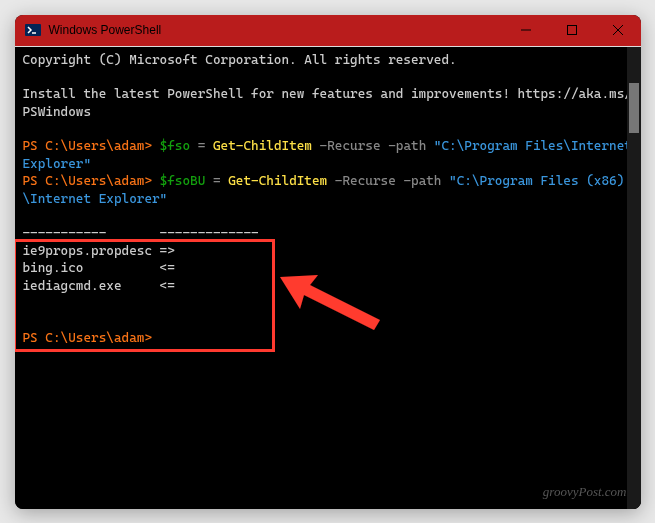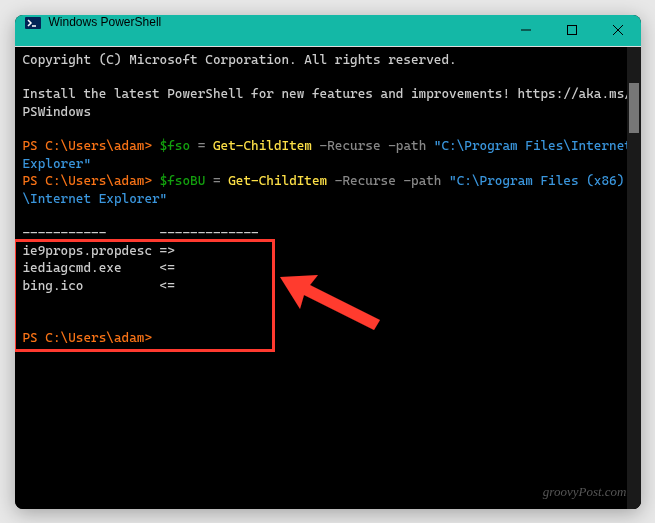--- a/index.html
+++ b/index.html
@@ -23,22 +23,23 @@
       background: #000;
       border-radius: 8px;
       overflow: hidden;
       box-shadow: 0 4px 20px rgba(0,0,0,0.3);
       display: flex;
       flex-direction: column;
       position: relative;
     }
     .titlebar {
       height: 32px;
-      background: #14b8a6;
+      background: #b91c1c;
       display: flex;
+      align-items: center;
       padding: 0 0 0 10px;
       border-bottom: 1px solid #ddd;
     }
     .titlebar-icon {
       width: 16px;
       height: 16px;
       margin-right: 8px;
       display: flex;
       align-items: center;
       justify-content: center;
@@ -161,22 +162,22 @@
     <div class="blank"></div>
 
     <div class="line"><span class="prompt">PS C:\Users\adam&gt;</span> <span class="cmd-green">$fso</span><span class="cmd-gray"> = </span><span class="cmd-yellow">Get-ChildItem</span><span class="cmd-gray"> -Recurse </span><span class="cmd-gray">-path </span><span class="cmd-cyan">"C:\Program Files\Internet Explorer"</span></div>
 
     <div class="line"><span class="prompt">PS C:\Users\adam&gt;</span> <span class="cmd-green">$fsoBU</span><span class="cmd-gray"> = </span><span class="cmd-yellow">Get-ChildItem</span><span class="cmd-gray"> -Recurse </span><span class="cmd-gray">-path </span><span class="cmd-cyan">"C:\Program Files (x86)\Internet Explorer"</span></div>
 
 
     <div class="blank"></div>
     <div class="line" style="white-space:pre;">-----------       -------------</div>
     <div class="line" style="white-space:pre;">ie9props.propdesc =&gt;</div>
+    <div class="line" style="white-space:pre;">bing.ico          &lt;=</div>
     <div class="line" style="white-space:pre;">iediagcmd.exe     &lt;=</div>
-    <div class="line" style="white-space:pre;">bing.ico          &lt;=</div>
     <div class="blank"></div>
     <div class="blank"></div>
     <div class="line"><span class="prompt">PS C:\Users\adam&gt;</span></div>
 
     <div class="highlight-box" style="left:-2px; top:192px; width:262px; height:113px;"></div>
 
     <div class="arrow-container" style="left:265px; top:218px;">
       <svg width="110" height="70" viewBox="0 0 110 70">
         <defs>
           <filter id="sh" x="-20%" y="-20%" width="140%" height="140%">

